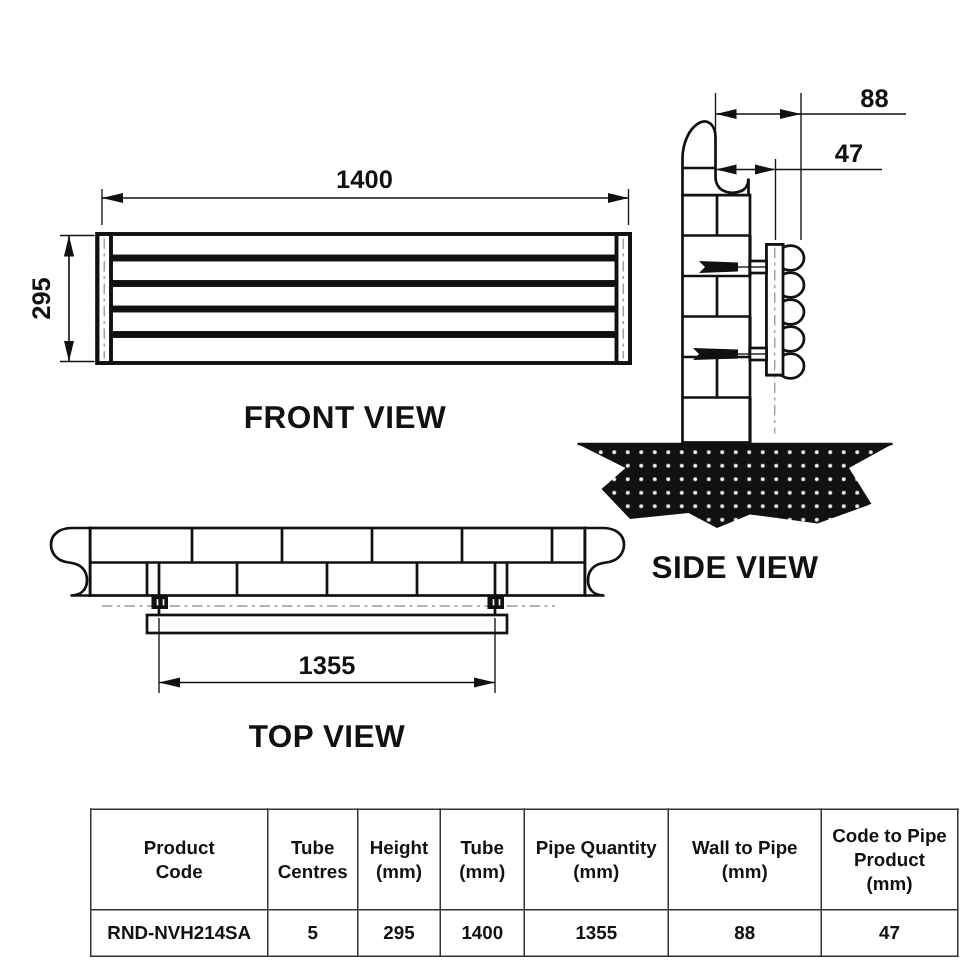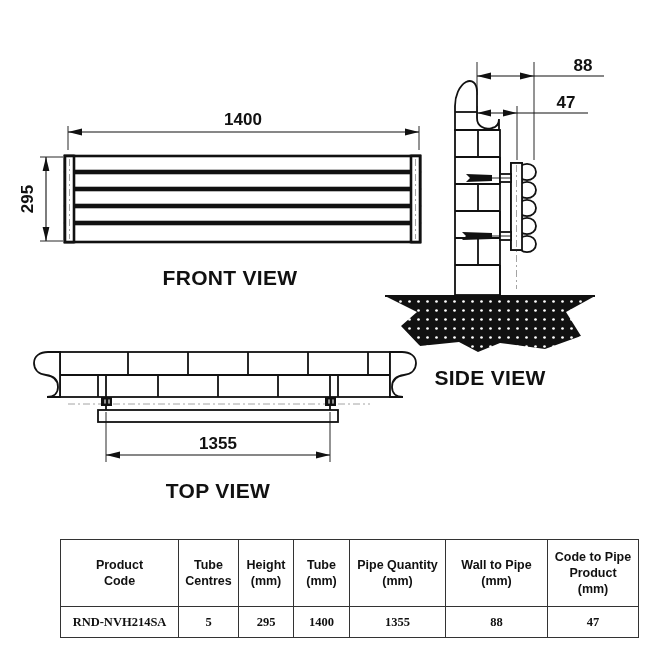--- a/index.html
+++ b/index.html
@@ -96,21 +96,20 @@
     padding: 0 2px;
   }
   table.spec th {
     font-size: 12.5px;
     height: 66px;
     line-height: 1.28;
   }
   table.spec td {
     font-size: 12.5px;
     height: 30px;
-    font-family: Liberation Serif, serif;
   }
   table.spec .unit { display: block; font-weight: bold; }
 </style>
 </head>
 <body>
 
 <div id="drawing-root">
 
 <svg id="drawing" viewBox="0 0 650 650" xmlns="http://www.w3.org/2000/svg">
 

